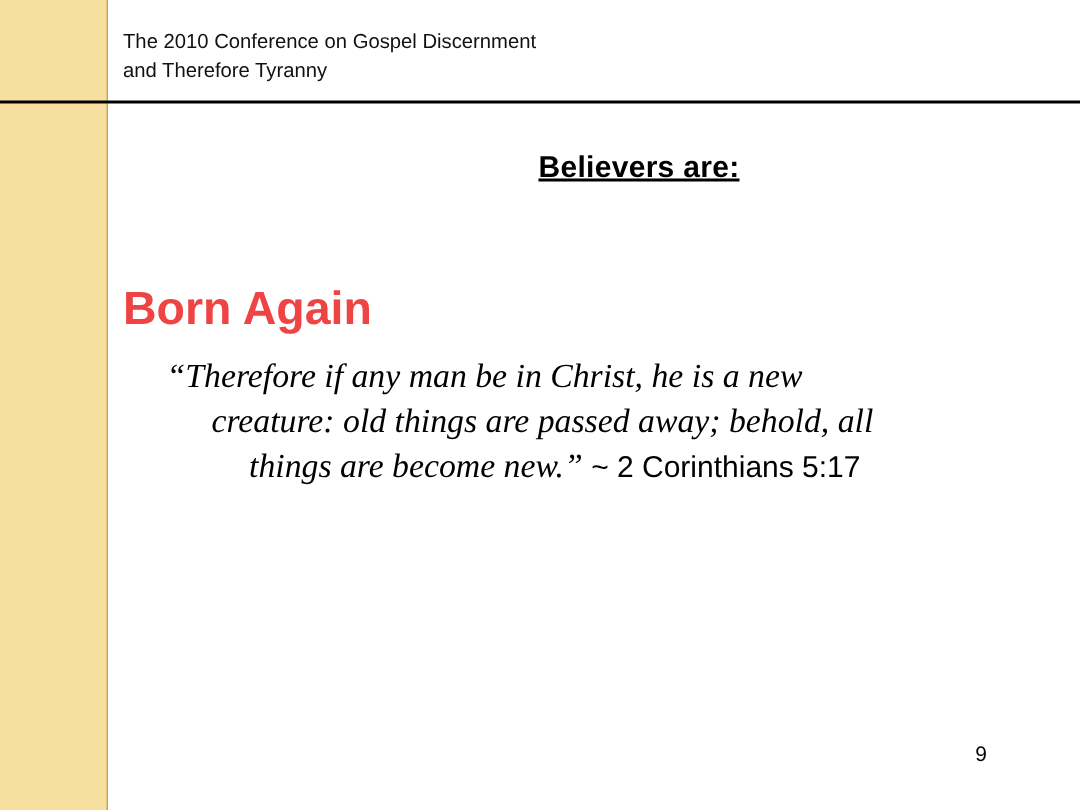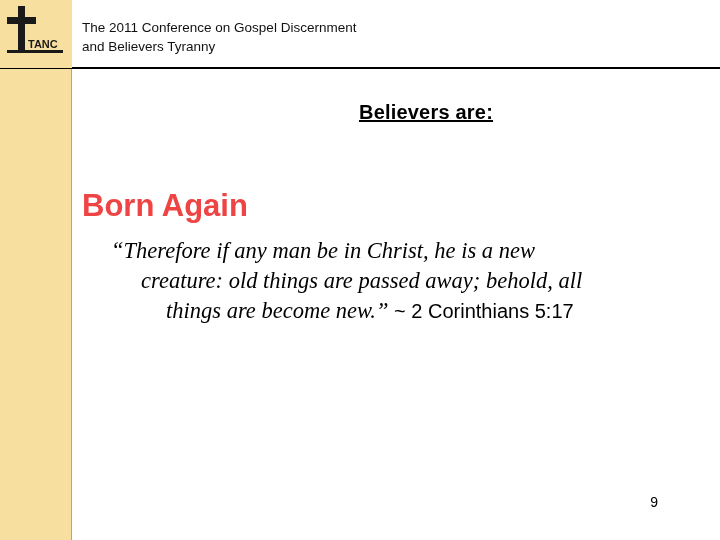--- a/index.html
+++ b/index.html
@@ -139,39 +139,27 @@
 </style>
 </head>
 <body>
 
 <div class="slide">
 
   <div class="left-band"></div>
 
   <div class="header">
     <div class="header-text">
-      <div>The 2011 Conference on Gospel Discernment</div>
-      <div>and Believers Tyranny</div>
+      <div>The 2010 Conference on Gospel Discernment</div>
+      <div>and Therefore Tyranny</div>
     </div>
   </div>
 
   <div class="header-rule"></div>
 
-  <div class="logo-box">
-    <svg class="logo-svg" width="64" height="60" viewBox="0 0 64 60">
-
-      <rect x="14" y="2" width="7" height="46" fill="#1a1a1a"></rect>
-
-      <rect x="3" y="13" width="29" height="7" fill="#1a1a1a"></rect>
-
-      <rect x="3" y="46" width="56" height="3" fill="#1a1a1a"></rect>
-
-      <text x="24" y="44" font-family="Liberation Sans, sans-serif" font-size="11" font-weight="bold" fill="#1a1a1a">TANC</text>
-    </svg>
-  </div>
 
   <div class="content">
 
     <div class="slide-title">
       <span>Believers are:</span>
     </div>
 
     <div class="heading">Born Again</div>
 
     <div class="quote">

